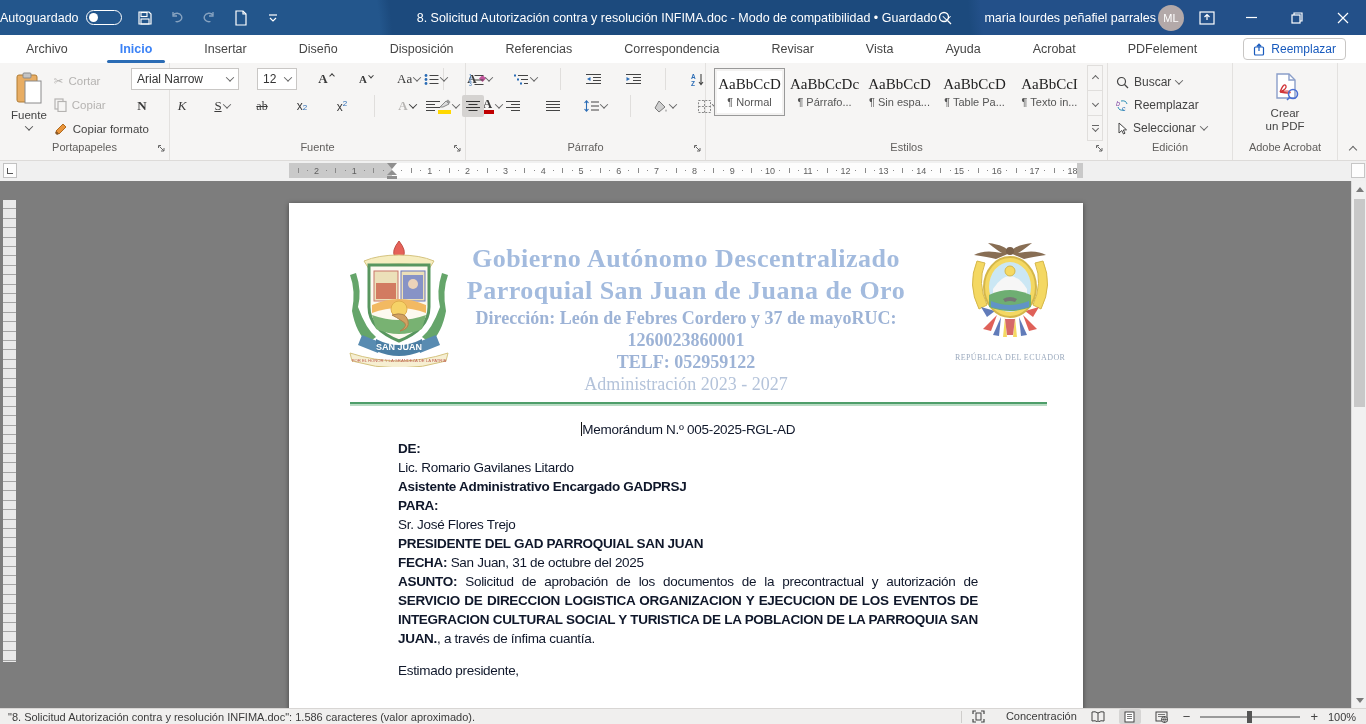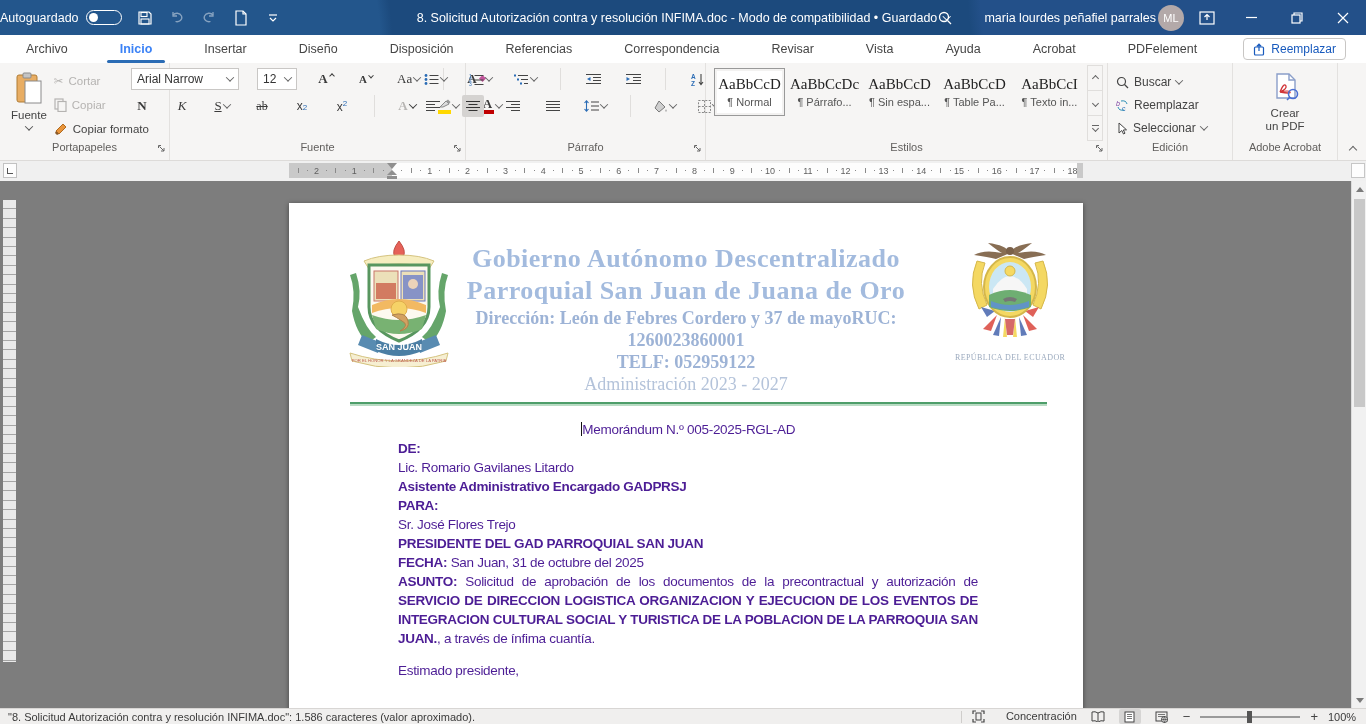--- a/index.html
+++ b/index.html
@@ -114,21 +114,21 @@
   .org1 { font-size:26px; font-weight:bold; color:#a3bbde; line-height:32px; letter-spacing:.5px; }
   .addr  { font-size:18px; font-weight:bold; color:#9db3d6; line-height:22px; }
   .admin { font-size:18px; color:#b4c3da; line-height:22px; }
   #green-rule { position:absolute; top:199px; left:61px; width:697px; height:4px;
     background:linear-gradient(#4e9e6a 0 55%, #b9dcc4 55% 100%); }
   #logo-left { position:absolute; left:55px; top:36px; opacity:.8; }
   #logo-right { position:absolute; left:666px; top:36px; opacity:.8; text-align:center; }
   #logo-right .caption { font-family:"Liberation Serif", serif; font-size:8px; color:#8294ad;
     letter-spacing:.4px; margin-top:2px; }
   #doc-paragraphs { position:absolute; left:109px; top:217px; width:580px; }
-  .para { font-size:13.5px; letter-spacing:-0.3px; line-height:19px; min-height:19px; color:#4c1d95; }
+  .para { font-size:13.5px; letter-spacing:-0.3px; line-height:19px; min-height:19px; color:#0f172a; }
   .para.center { text-align:center; }
   .para.justify { text-align:justify; }
   .pspacer { height:13px; }
   .para .lnum { display:inline-block; margin-left:22px; margin-right:9px; }
   .caret { display:inline-block; width:1.5px; height:14px; background:#111; vertical-align:-2px; }
 
   
   #vscroll { position:absolute; right:0; top:0; bottom:0; width:15px; background:#f1f1f1;
     border-left:1px solid #dcdcdc; }
   .scr-btn { position:absolute; left:0; width:15px; height:16px; display:flex; align-items:center; justify-content:center; }

